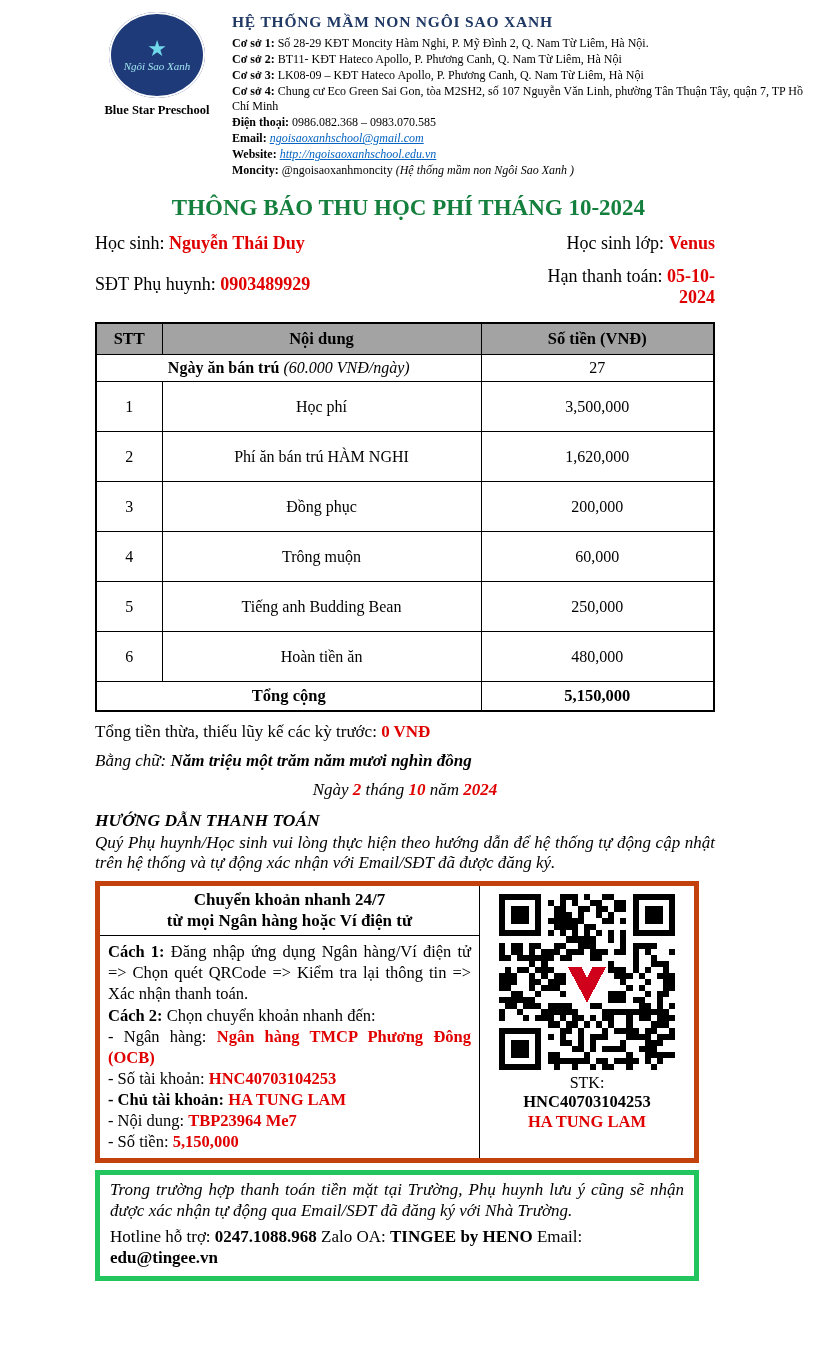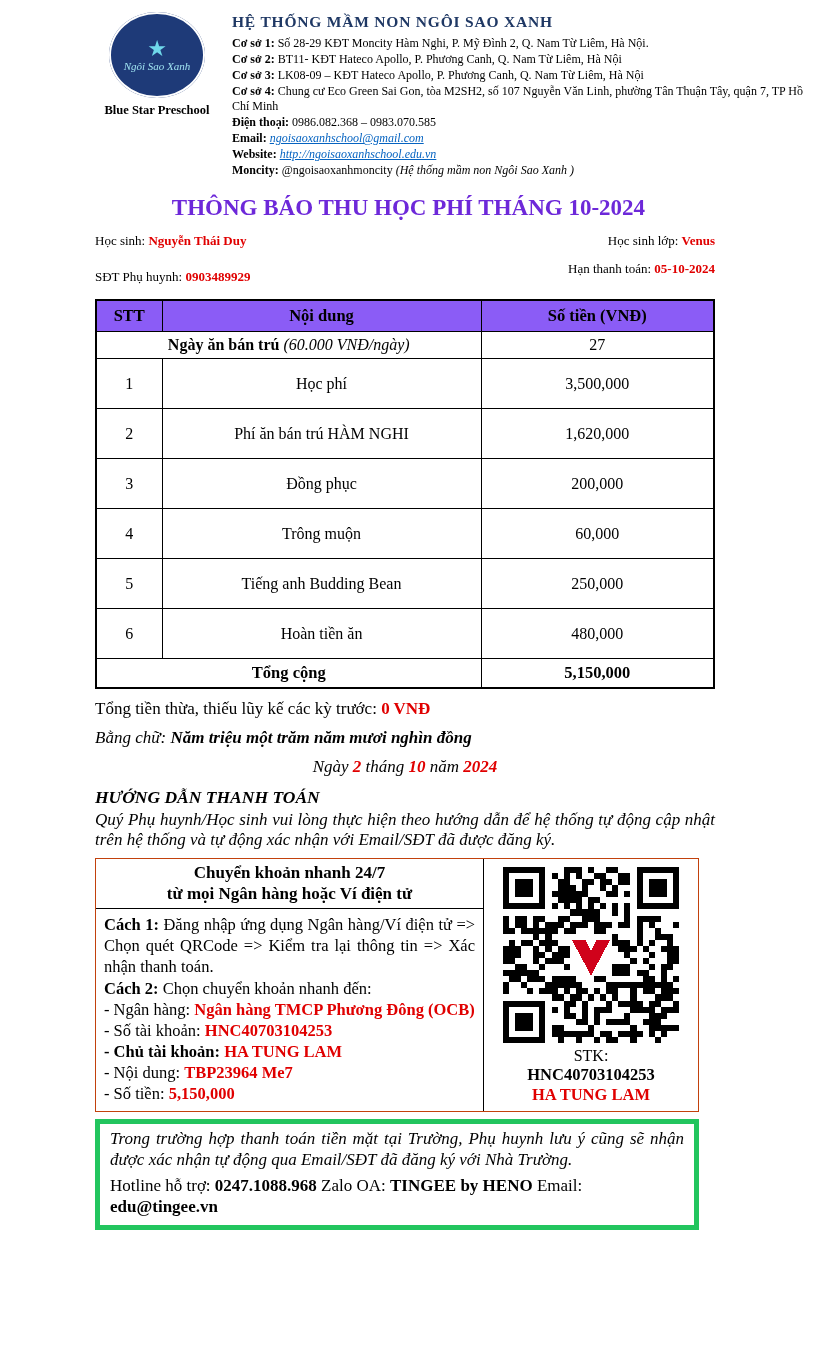--- a/index.html
+++ b/index.html
@@ -25,44 +25,44 @@
     color:#7FD6E8; box-shadow:0 0 0 2px #ffffff inset;
   }
   .logo-star { color:#6FD8EA; font-size:22px; line-height:1; }
   .logo-script { font-style:italic; font-size:11px; color:#9FE2F0; }
   .logo-caption { font-weight:bold; font-size:12.5px; margin-top:5px; }
   .school-info { flex:1; font-size:12px; line-height:1.25; padding-right:14px; }
   .school-name { color:#1F3864; font-weight:bold; font-size:15.5px; letter-spacing:0.8px; margin-bottom:5px; }
   .info-line { margin-bottom:1px; }
 
   
-  .doc-title { text-align:center; color:#6d28d9; font-weight:bold; font-size:23px; margin:16px 0 8px; }
+  .doc-title { text-align:center; color:#15803d; font-weight:bold; font-size:23px; margin:16px 0 8px; }
 
   .content { width:620px; margin-left:95px; }
-  .stu-row { display:flex; justify-content:space-between; align-items:flex-start; font-size:13px; margin-top:12px; }
+  .stu-row { display:flex; justify-content:space-between; align-items:flex-start; font-size:18px; margin-top:12px; }
   .due-block { width:178px; text-align:right; }
 
   
   table.fees { border-collapse:collapse; width:620px; margin-top:14px; font-size:16px; border:2px solid #000; }
   table.fees th, table.fees td { border:1px solid #000; text-align:center; padding:4px 6px; vertical-align:middle; }
-  table.fees thead th { background:#8b5cf6; font-weight:bold; padding:5px 6px; font-size:16.5px; }
+  table.fees thead th { background:#a3a3a3; font-weight:bold; padding:5px 6px; font-size:16.5px; }
   .col-stt { width:66px; }
   .col-amount { width:233px; }
   .data-row td { height:50px; }
   .meal-row td { padding:5px 6px; }
   .total-row td { font-weight:bold; padding:6px; font-size:16.5px; }
 
   .summary { margin-top:10px; font-size:17px; }
   .summary-line { margin-bottom:9px; }
   .date-line { text-align:center; font-style:italic; font-size:17px; margin:2px 0 10px; }
 
   .pay-heading { font-size:17.5px; font-weight:bold; font-style:italic; margin-top:4px; }
   .pay-intro { font-style:italic; font-size:17px; text-align:justify; line-height:1.18; margin-top:2px; }
 
-  .pay-box { width:604px; border:1px solid #c2410c; display:flex; margin-top:8px; }
+  .pay-box { width:604px; border:5px solid #c2410c; display:flex; margin-top:8px; }
   .pay-left { flex:1; border-right:1px solid #000; display:flex; flex-direction:column; }
   .pay-title { text-align:center; font-weight:bold; font-size:17px; line-height:1.2; padding:4px 2px; border-bottom:1px solid #000; }
   .pay-body { padding:5px 8px 6px; font-size:16.5px; line-height:1.28; text-align:justify; }
   .pay-right { width:214px; text-align:center; padding:8px 4px 6px; }
   .qr-wrap { width:176px; height:176px; margin:0 auto; }
   .stk-label { font-size:16px; margin-top:4px; }
   .stk-acc { font-weight:bold; font-size:16.5px; }
   .stk-holder { font-weight:bold; font-size:16.5px; color:#e00000; }
 
   .footer-box { width:604px; border:5px solid #22c55e; margin-top:7px; padding:5px 10px 8px; font-size:17px; }

